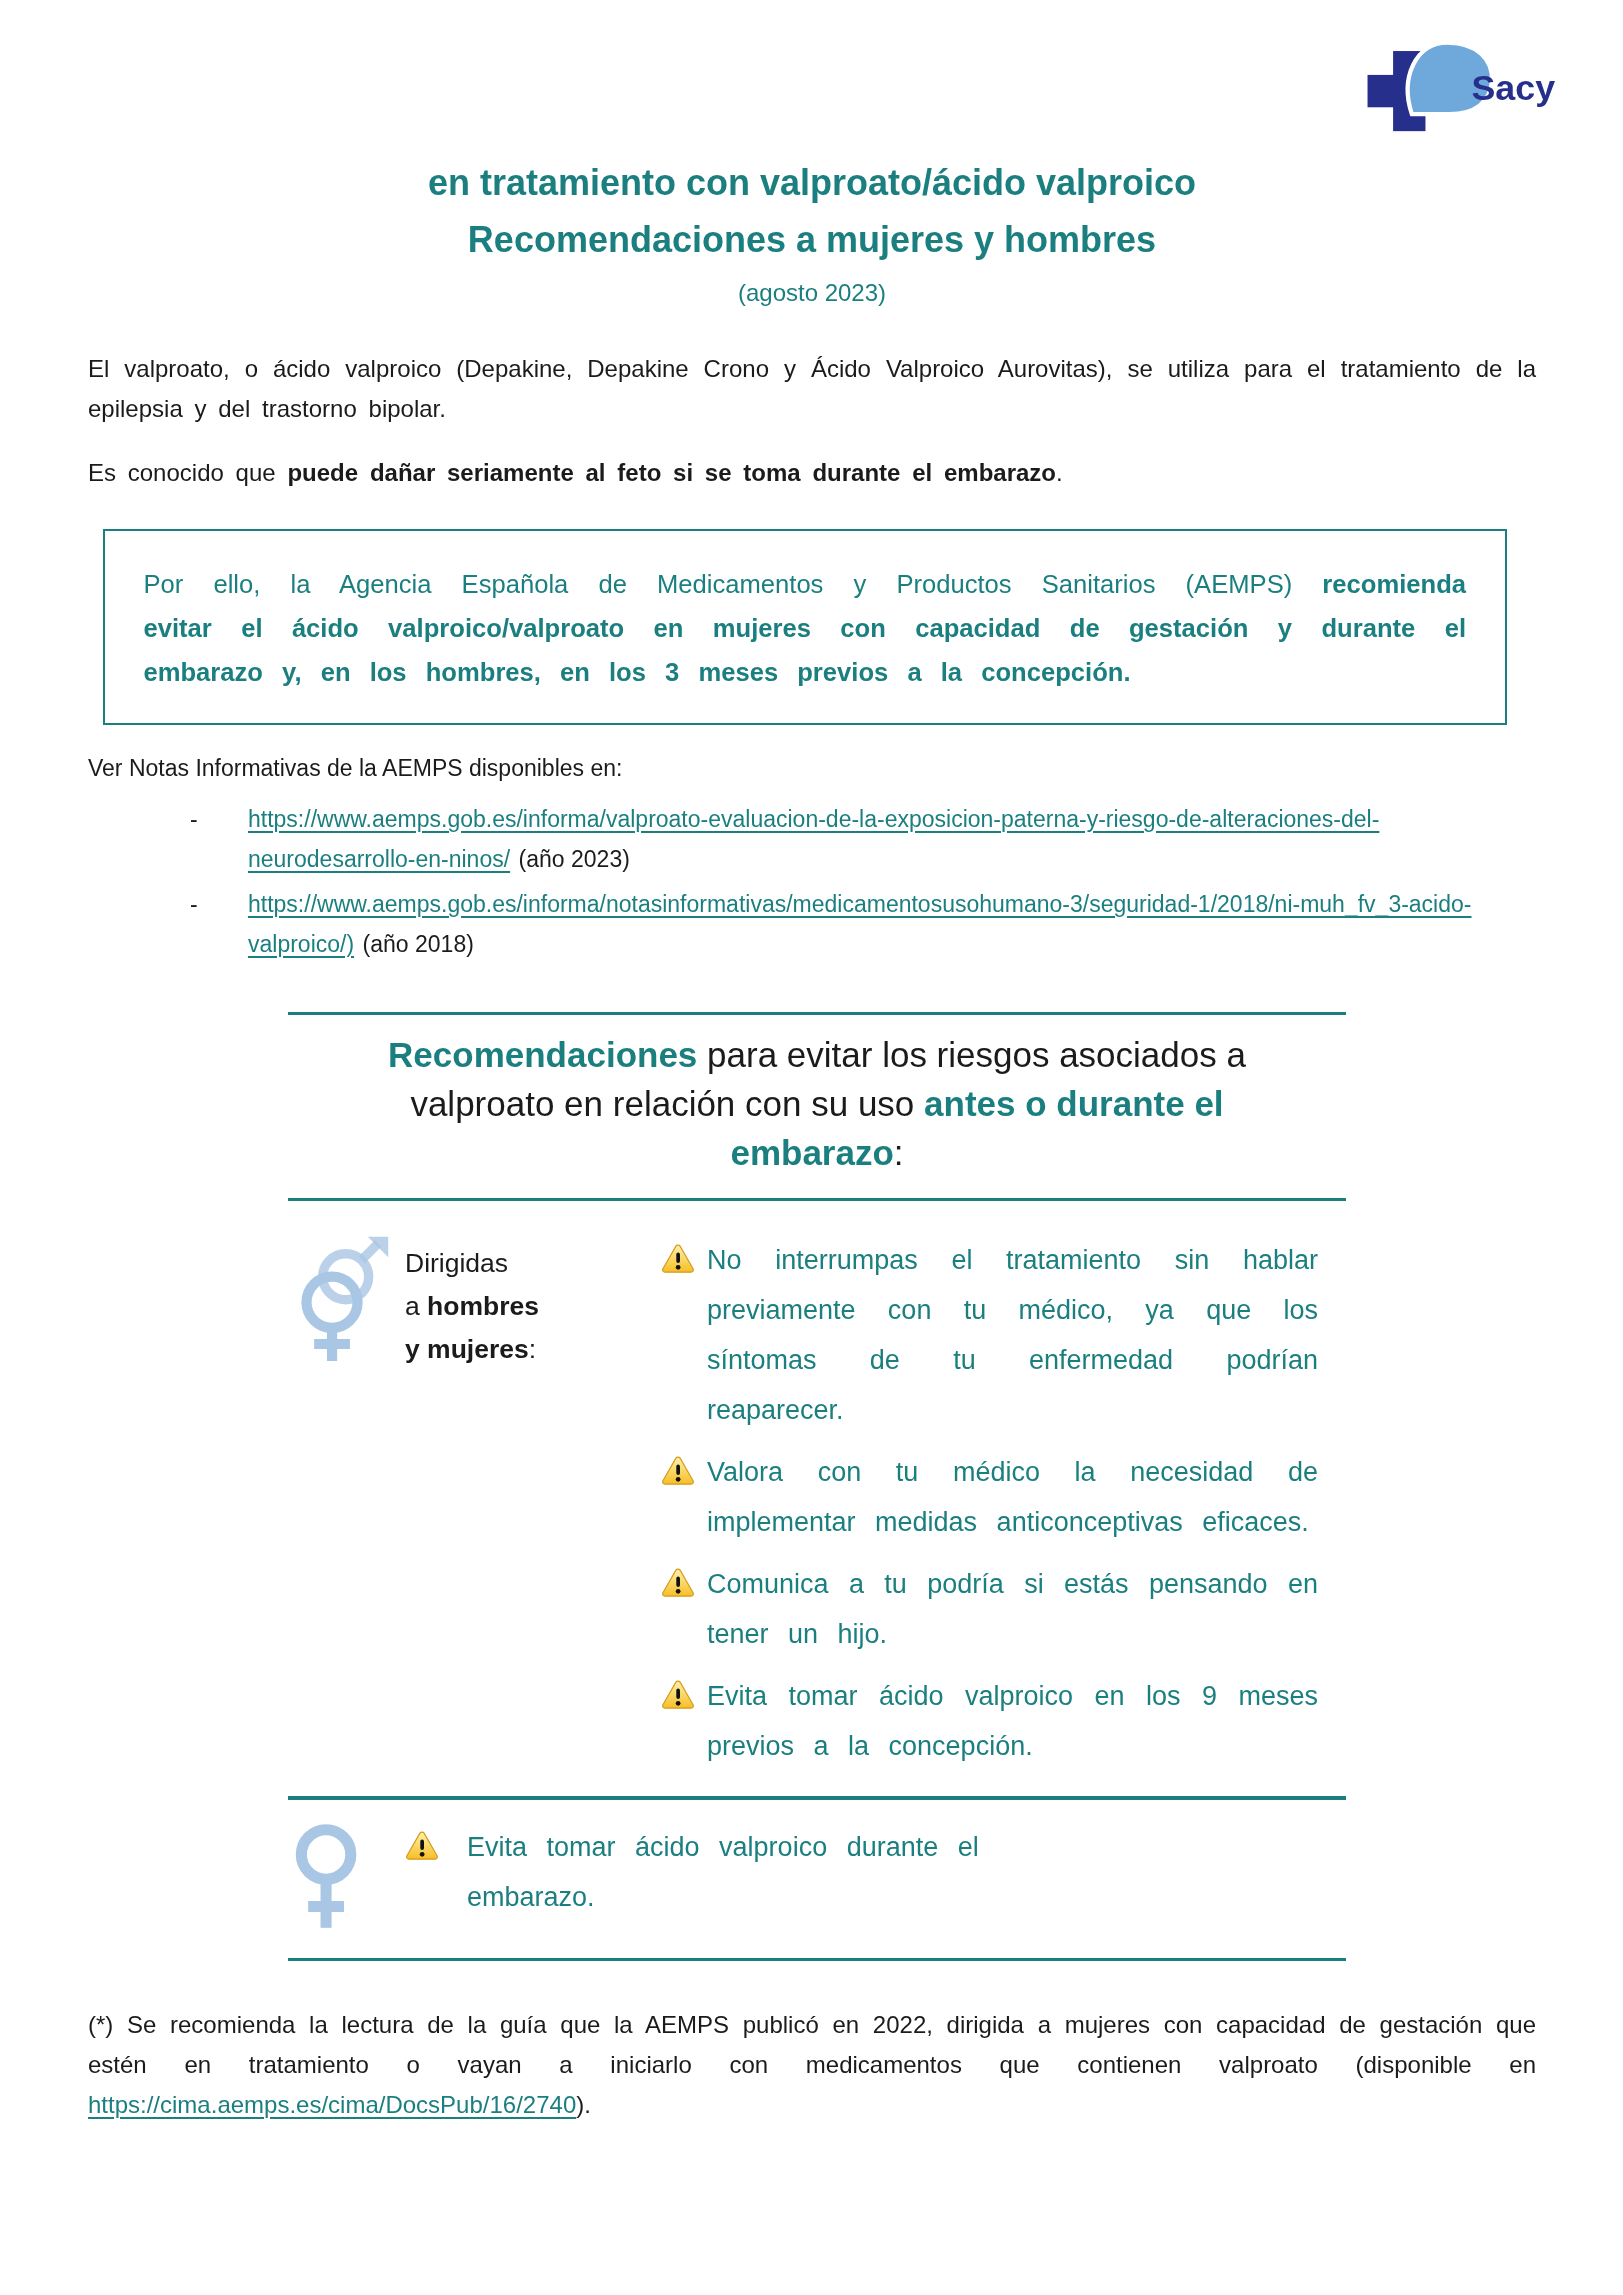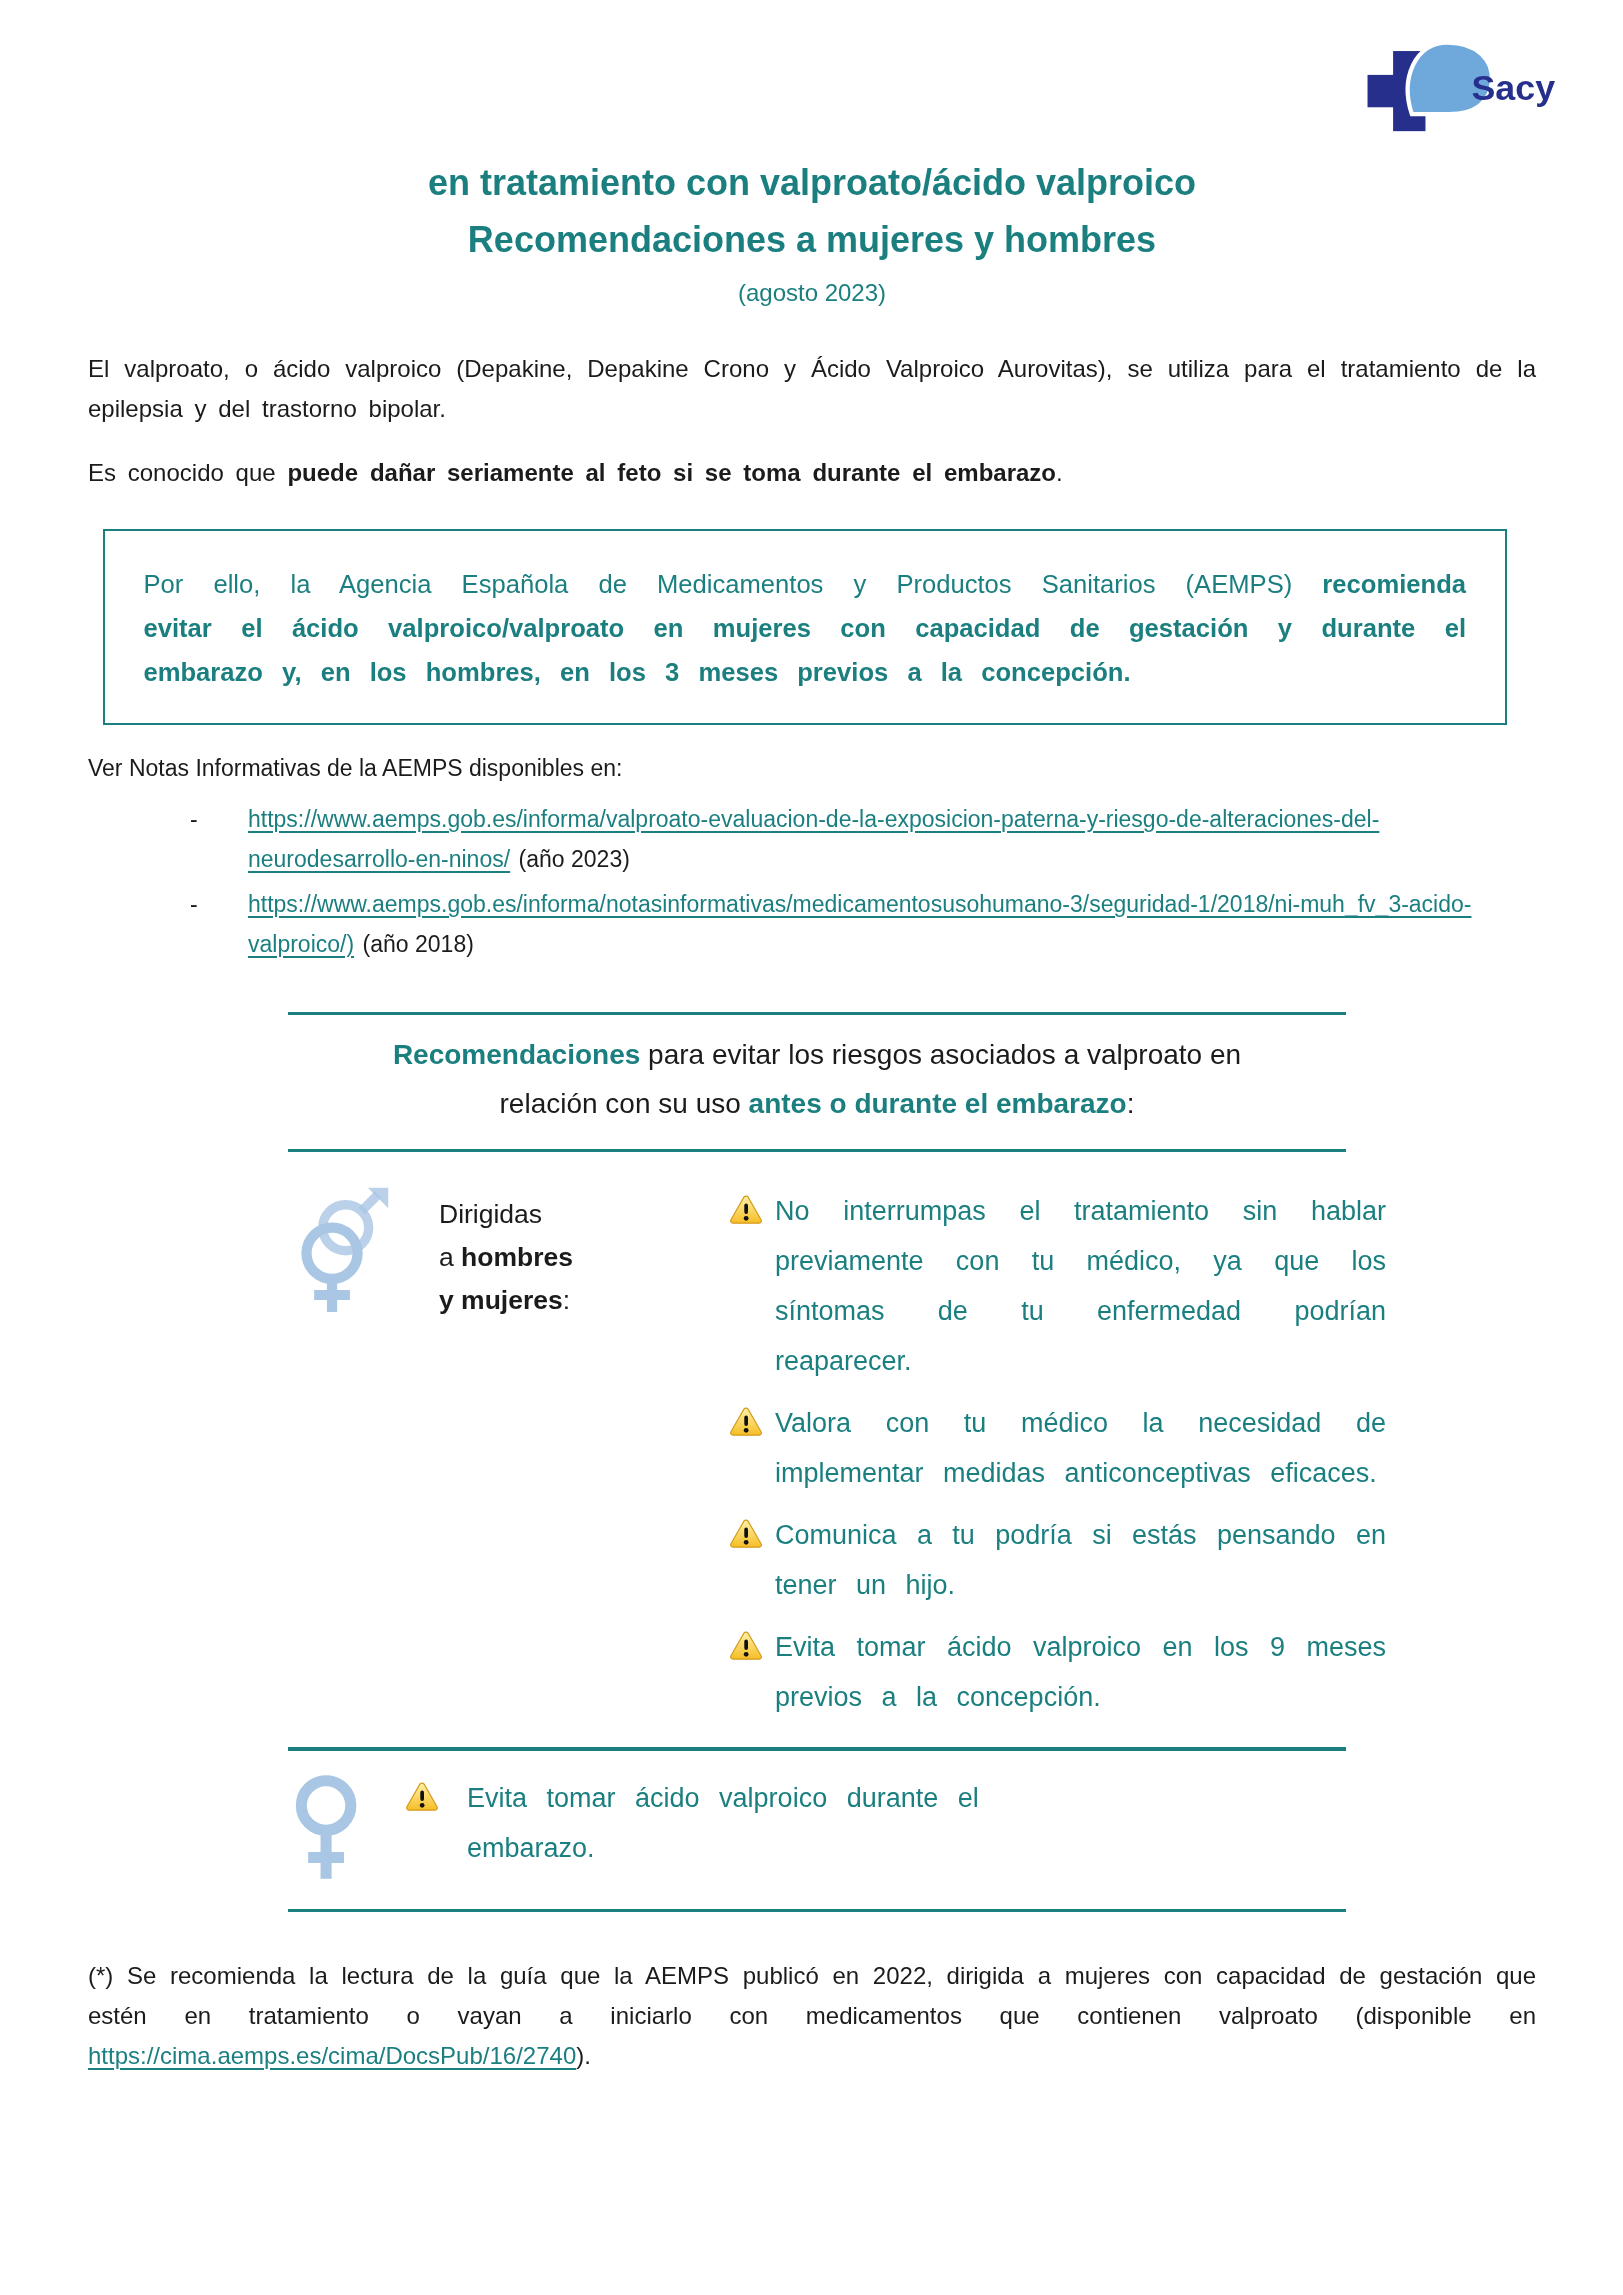--- a/index.html
+++ b/index.html
@@ -68,27 +68,27 @@
   .links .suffix{color:#1b1b1b;margin-left:8.5px;white-space:nowrap;}
 
   
   .section-header{
     margin:48px 0 0 200px;
     width:1058px;box-sizing:border-box;
     border-top:3.4px solid #1b7f80;
     border-bottom:3.4px solid #1b7f80;
     padding:15.4px 85px 20.5px 85px;
     text-align:center;
-    font-size:28px;line-height:49px;
+    font-size:35px;line-height:49px;
   }
   .teal-b{color:#1b7f80;font-weight:bold;}
 
   
   .group{display:flex;align-items:flex-start;padding-left:198px;}
-  .group1{margin-top:34px;gap:34px;}
+  .group1{margin-top:34px;}
   .g-icon{width:119px;flex-shrink:0;}
   .g-label{
     width:256px;flex-shrink:0;
     font-size:26.5px;line-height:43px;
     padding-top:6.8px;
   }
   .g-label .lbl-line{display:block;}
   .g-items{width:657px;flex-shrink:0;}
   .rec-item{display:flex;align-items:flex-start;margin-bottom:12px;}
   .rec-item .warn{flex-shrink:0;margin:8.5px 12px 0 0;}

